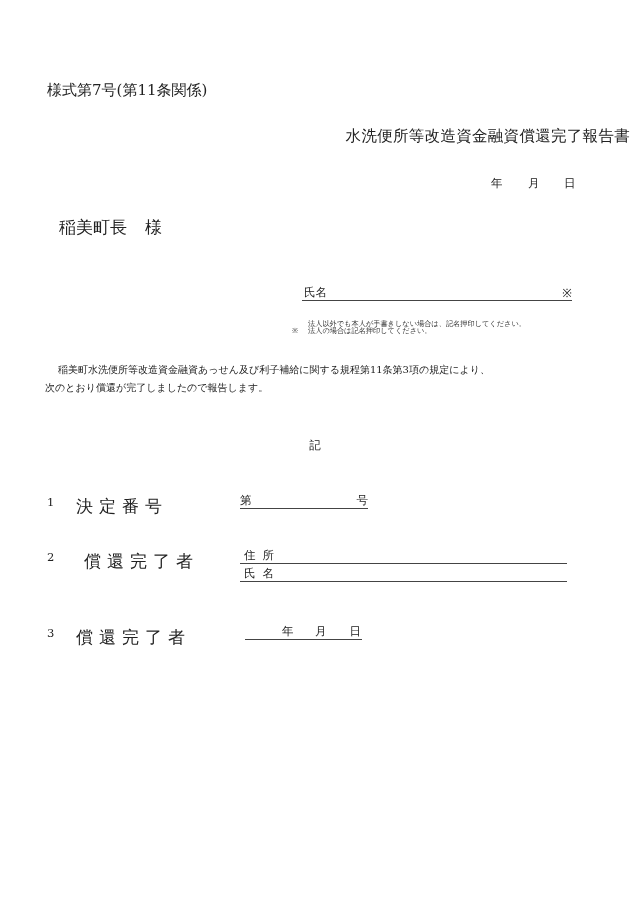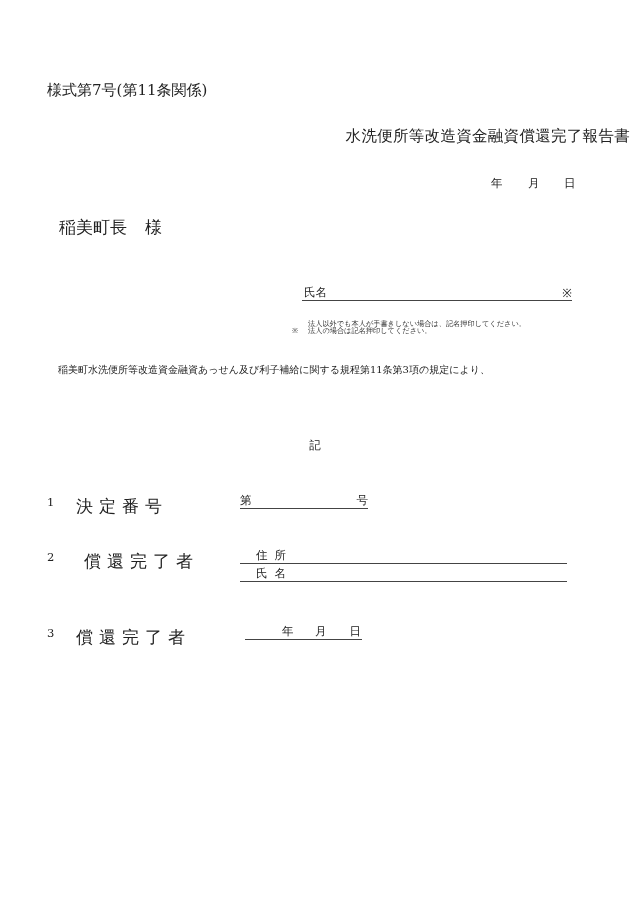--- a/index.html
+++ b/index.html
@@ -46,21 +46,21 @@
     .field-line {
       border-bottom: 1px solid #444;
       height: 15px;
       font-size: 11.5px;
     }
     .f1 { left: 240px; top: 493px; width: 128px; }
     .f1 .a { position:absolute; left:0; top:0; }
     .f1 .b { position:absolute; right:0; top:0; }
     .f2a { left: 240px; top: 548px; width: 327px; }
     .f2b { left: 240px; top: 566px; width: 327px; }
-    .f2a span, .f2b span { position:absolute; left:16px; top:0; letter-spacing: 7px; text-align: center; }
+    .f2a span, .f2b span { position:absolute; left:4px; top:0; letter-spacing: 7px; text-align: center; }
     .f3 { left: 245px; top: 624px; width: 117px; }
     .f3 .y { position:absolute; left:37px; top:0; }
     .f3 .m { position:absolute; left:70px; top:0; }
     .f3 .d { position:absolute; right:1px; top:0; }
   </style>
 </head>
 <body>
 
 <div class="abs form-number">様式第7号(第11条関係)</div>
 
@@ -78,20 +78,21 @@
   <span class="label">氏名</span>
   <span class="mark">※</span>
 </div>
 <div class="abs note note1">
   <span class="sym">※</span><span>法人の場合は記名押印してください。</span>
 </div>
 <div class="abs note note2">法人以外でも本人が手書きしない場合は、記名押印してください。</div>
 
 <div class="abs body-text">
   <span class="l1">稲美町水洗便所等改造資金融資あっせん及び利子補給に関する規程第11条第3項の規定により、</span>
+  <span class="l2">次のとおり償還が完了しましたので報告します。</span>
 </div>
 
 <div class="abs ki">記</div>
 
 <div class="abs item-num" style="top:495px;">1</div>
 <div class="abs item-label" style="top:495px;">決定番号</div>
 <div class="abs field-line f1">
   <span class="a">第</span>
   <span class="b">号</span>
 </div>

